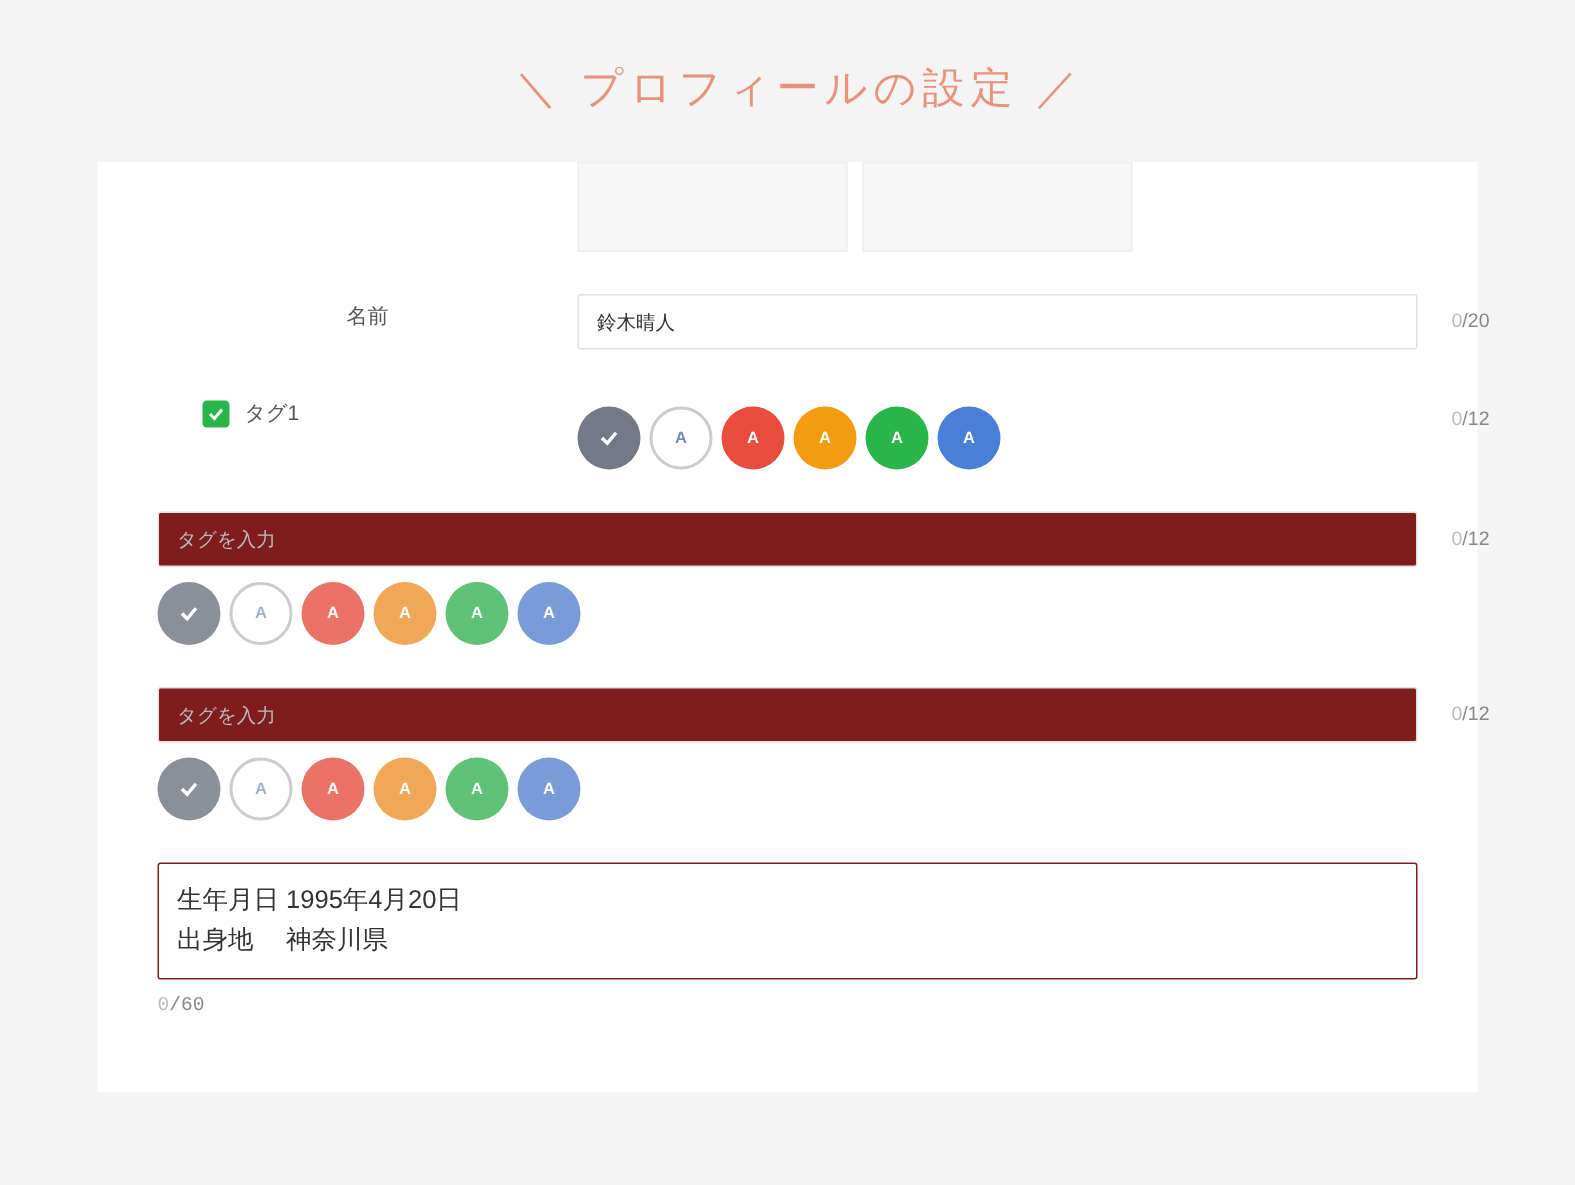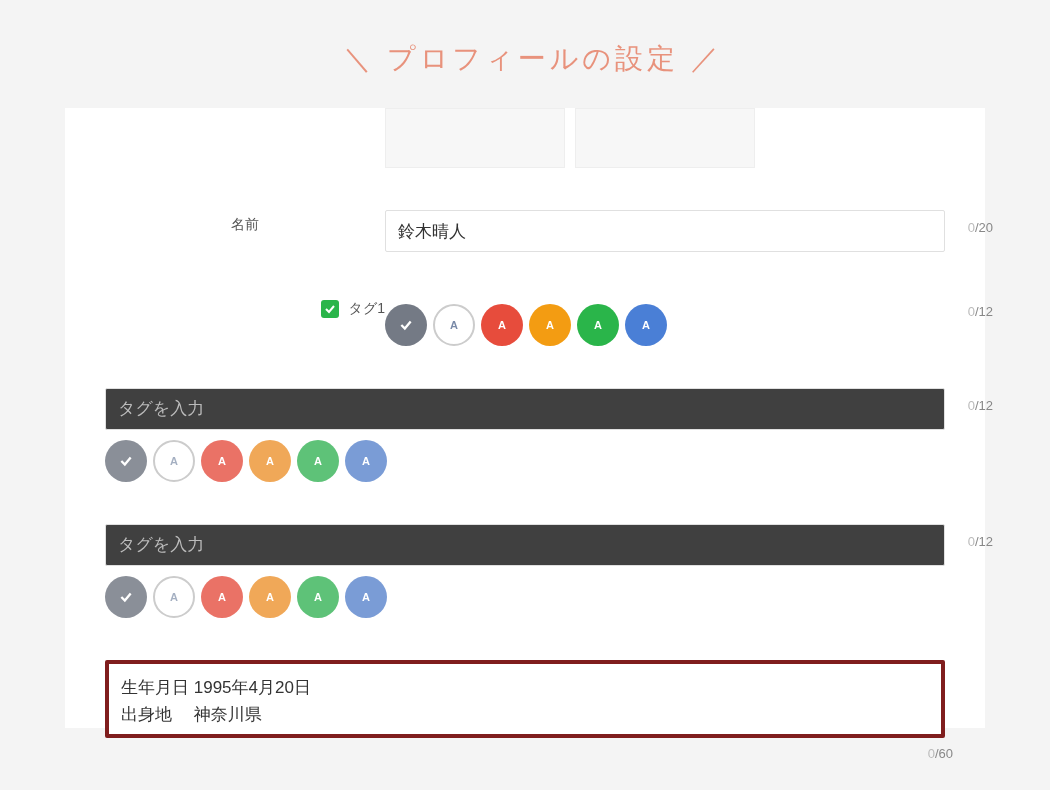--- a/index.html
+++ b/index.html
@@ -38,28 +38,28 @@
     }
     .upload-box {
       width: 180px;
       height: 60px;
       background: #f7f7f7;
       border: 1px solid #eee;
     }
     .field-row {
       display: flex;
       align-items: flex-start;
-      margin-top: 42px;
+      margin-top: 28px;
     }
     .label-col {
       width: 280px;
       display: flex;
       align-items: center;
       padding-top: 6px;
-      justify-content: flex-end;
+      justify-content: flex-start;
       padding-left: 30px;
     }
     .label-col.center-label {
       justify-content: center;
       padding-left: 0;
     }
     .checkbox {
       width: 18px;
       height: 18px;
       border-radius: 3px;
@@ -85,48 +85,48 @@
     }
     .input-col {
       flex: 1;
       position: relative;
     }
     .text-input {
       width: 100%;
       border: 1px solid #e0e0e0;
       border-radius: 2px;
       padding: 10px 12px;
-      font-size: 17px;
+      font-size: 13px;
       color: #333;
       font-family: inherit;
     }
     .text-input::placeholder {
       color: #bbb;
     }
     .text-input.disabled-look {
-      background: #404040;
+      background: #7f1d1d;
       color: #bbb;
     }
     .counter {
       position: absolute;
       right: -48px;
       top: 10px;
       font-size: 13px;
       color: #888;
       text-align: center;
     }
     .counter .cur {
       color: #bbb;
     }
     .counter-below {
-      text-align: right;
       font-size: 13px;
       color: #888;
       margin-top: 4px;
       margin-right: -8px;
+      font-family: Liberation Mono, monospace;
     }
     .counter-below .cur {
       color: #bbb;
     }
     .color-row {
       display: flex;
       gap: 6px;
       margin-top: 10px;
     }
     .color-dot {
@@ -141,21 +141,21 @@
       color: #fff;
       border: none;
       cursor: pointer;
     }
     .color-dot.outlined {
       background: #fff;
       border: 2px solid #ccc;
     }
     .textarea-input {
       width: 100%;
-      border: 4px solid #7f1d1d;
+      border: 1px solid #7f1d1d;
       border-radius: 2px;
       padding: 10px 12px;
       font-size: 17px;
       color: #333;
       font-family: inherit;
       resize: none;
       height: 78px;
       line-height: 1.6;
     }
   </style>

